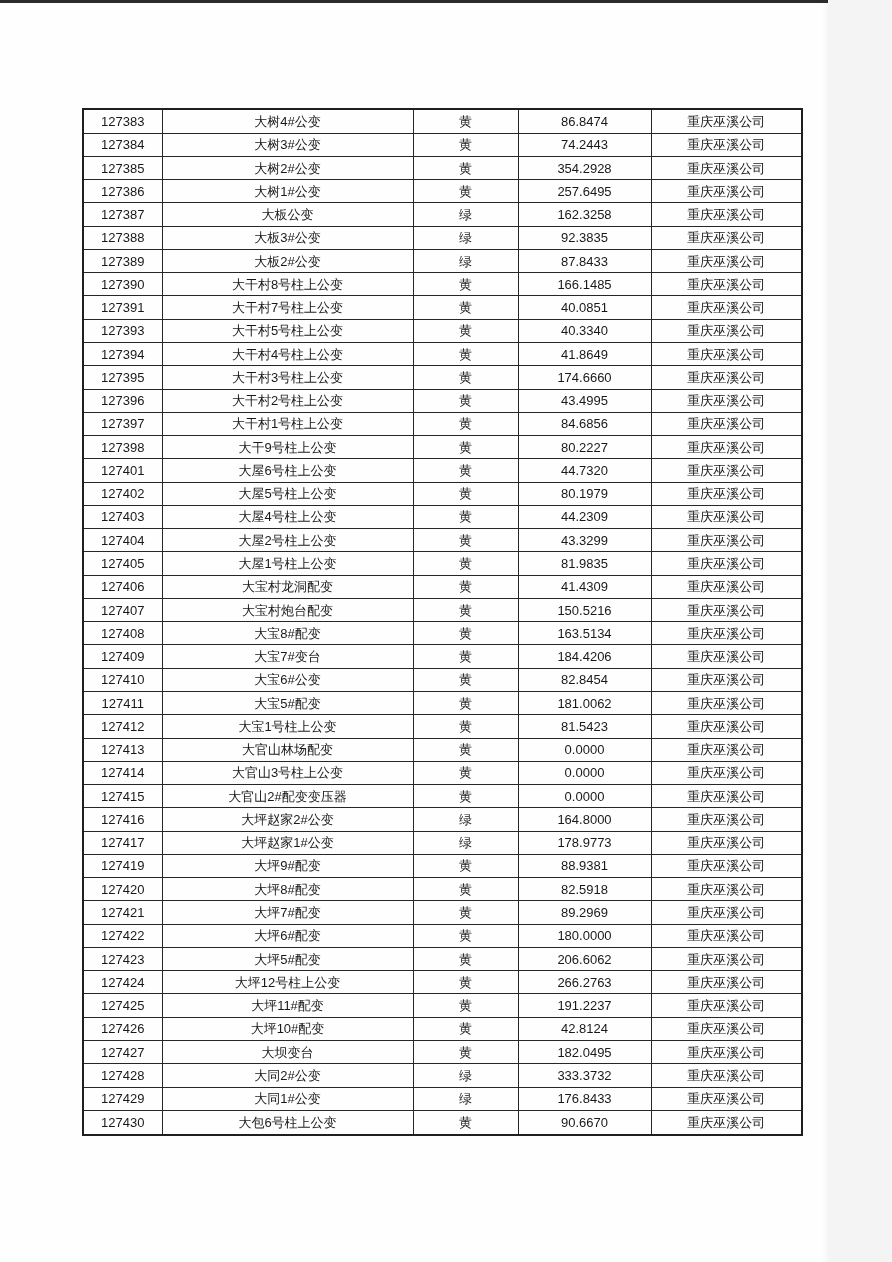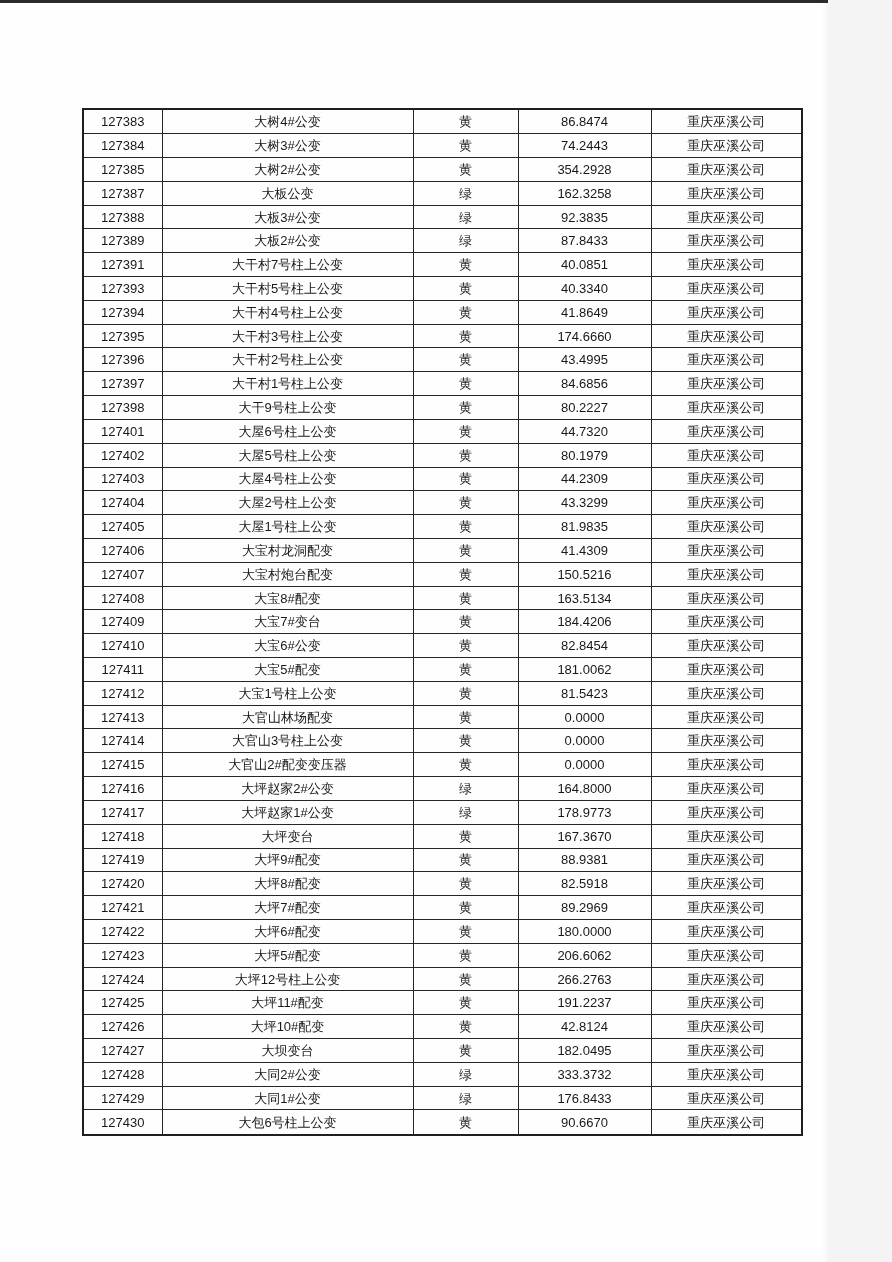--- a/index.html
+++ b/index.html
@@ -91,20 +91,27 @@
   </tr>
 
   <tr>
     <td>127385</td>
     <td>大树2#公变</td>
     <td>黄</td>
     <td>354.2928</td>
     <td>重庆巫溪公司</td>
   </tr>
 
+  <tr>
+    <td>127386</td>
+    <td>大树1#公变</td>
+    <td>黄</td>
+    <td>257.6495</td>
+    <td>重庆巫溪公司</td>
+  </tr>
 
   <tr>
     <td>127387</td>
     <td>大板公变</td>
     <td>绿</td>
     <td>162.3258</td>
     <td>重庆巫溪公司</td>
   </tr>
 
   <tr>
@@ -116,20 +123,27 @@
   </tr>
 
   <tr>
     <td>127389</td>
     <td>大板2#公变</td>
     <td>绿</td>
     <td>87.8433</td>
     <td>重庆巫溪公司</td>
   </tr>
 
+  <tr>
+    <td>127390</td>
+    <td>大干村8号柱上公变</td>
+    <td>黄</td>
+    <td>166.1485</td>
+    <td>重庆巫溪公司</td>
+  </tr>
 
   <tr>
     <td>127391</td>
     <td>大干村7号柱上公变</td>
     <td>黄</td>
     <td>40.0851</td>
     <td>重庆巫溪公司</td>
   </tr>
 
 
@@ -312,27 +326,20 @@
   </tr>
 
   <tr>
     <td>127417</td>
     <td>大坪赵家1#公变</td>
     <td>绿</td>
     <td>178.9773</td>
     <td>重庆巫溪公司</td>
   </tr>
 
-  <tr>
-    <td>127418</td>
-    <td>大坪变台</td>
-    <td>黄</td>
-    <td>167.3670</td>
-    <td>重庆巫溪公司</td>
-  </tr>
 
   <tr>
     <td>127419</td>
     <td>大坪9#配变</td>
     <td>黄</td>
     <td>88.9381</td>
     <td>重庆巫溪公司</td>
   </tr>
 
   <tr>

